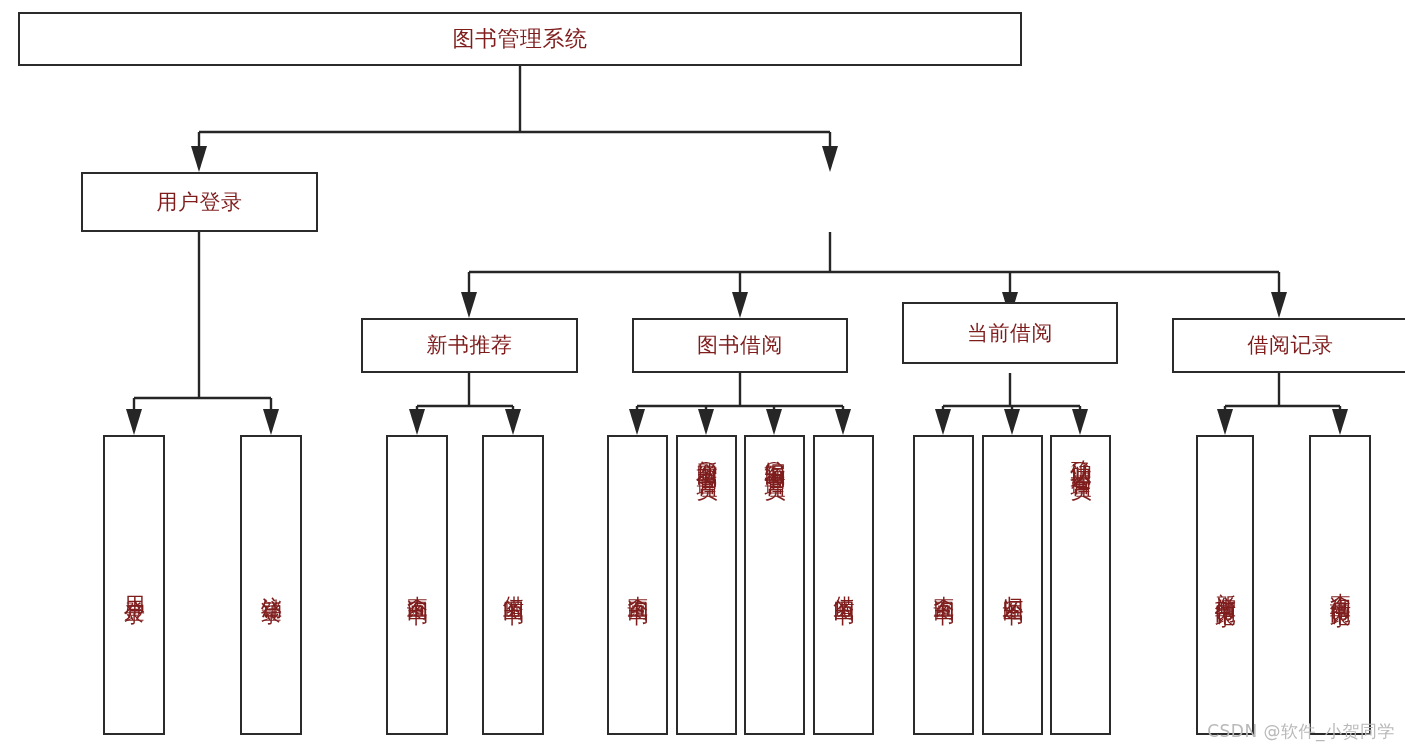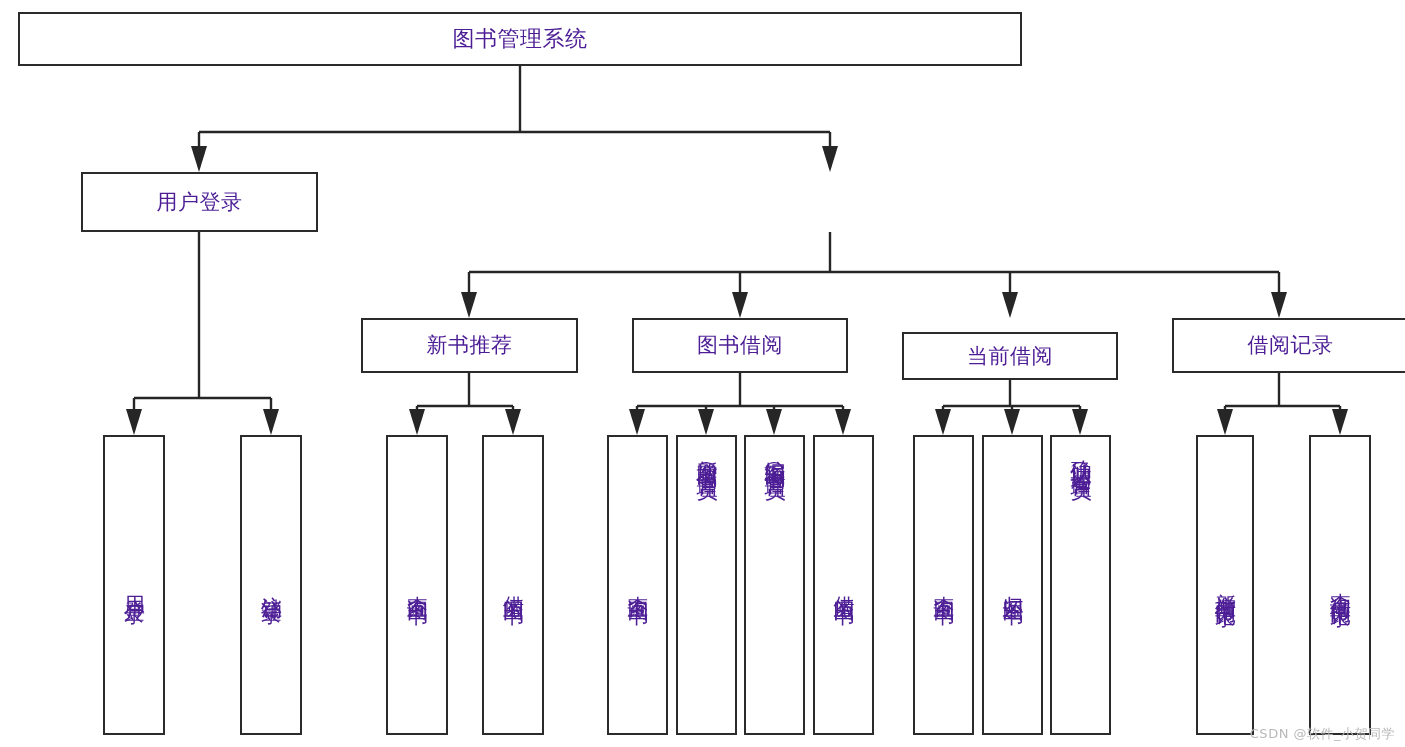--- a/index.html
+++ b/index.html
@@ -45,21 +45,21 @@
     border: 2.4px solid #2b2b2b;
     z-index: 2;
     display: flex;
     align-items: center;
     justify-content: center;
   }
   .node .label {
     display: block;
     text-align: center;
     line-height: 1.18;
-    color: #4c1d95;
+    color: #7f1d1d;
     white-space: pre;
   }
   
   .node.horizontal .label {
     writing-mode: horizontal-tb;
     font-size: 21px;
     letter-spacing: 0.5px;
   }
   .node.root .label { font-size: 22px; }
 
@@ -84,21 +84,21 @@
   .node.vertical.centered {
     align-items: center;
     padding-top: 0;
   }
   
   #watermark {
     position: absolute;
     right: 10px;
     bottom: 4px;
     z-index: 3;
-    font-size: 13px;
+    font-size: 17px;
     color: #b9b9b9;
     letter-spacing: 0.5px;
     white-space: nowrap;
     pointer-events: none;
     font-family: "DejaVu Sans", "Liberation Sans", sans-serif;
   }
 </style>
 </head>
 <body>
 
@@ -192,21 +192,21 @@
 
 
   <div class="node horizontal" style="left:361px; top:318px; width:217px; height:55px;">
     <span class="label">新书推荐</span>
   </div>
 
   <div class="node horizontal" style="left:632px; top:318px; width:216px; height:55px;">
     <span class="label">图书借阅</span>
   </div>
 
-  <div class="node horizontal" style="left:902px; top:332px; width:216px; height:48px;">
+  <div class="node horizontal" style="left:902px; top:302px; width:216px; height:62px;">
     <span class="label">当前借阅</span>
   </div>
 
   <div class="node horizontal" style="left:1172px; top:318px; width:237px; height:55px;">
     <span class="label">借阅记录</span>
   </div>
 
   <div class="node vertical centered" style="left:103px; top:435px; width:62px; height:300px;">
     <span class="label">用户登录</span>
   </div>

